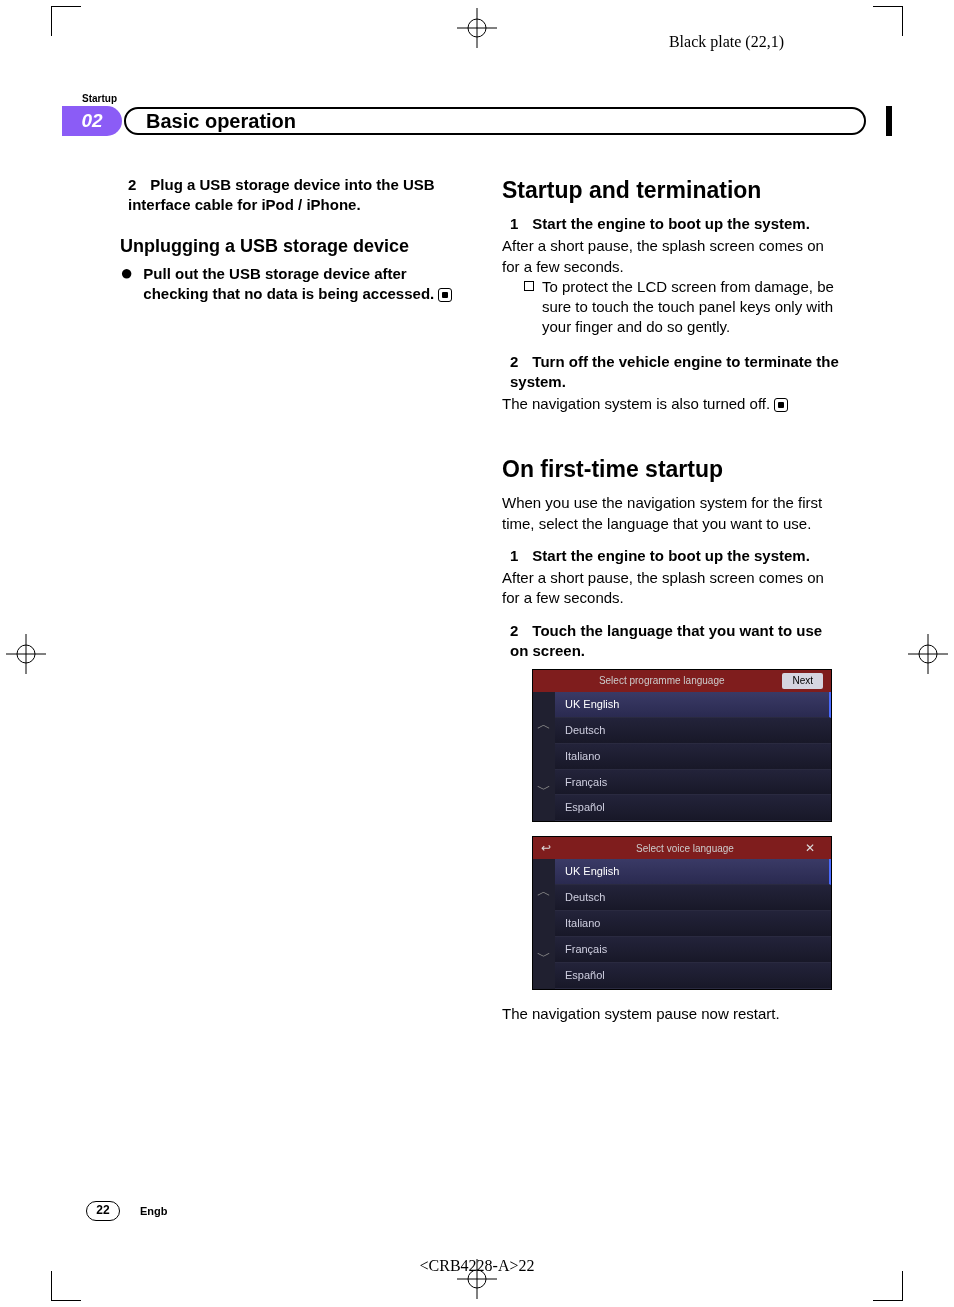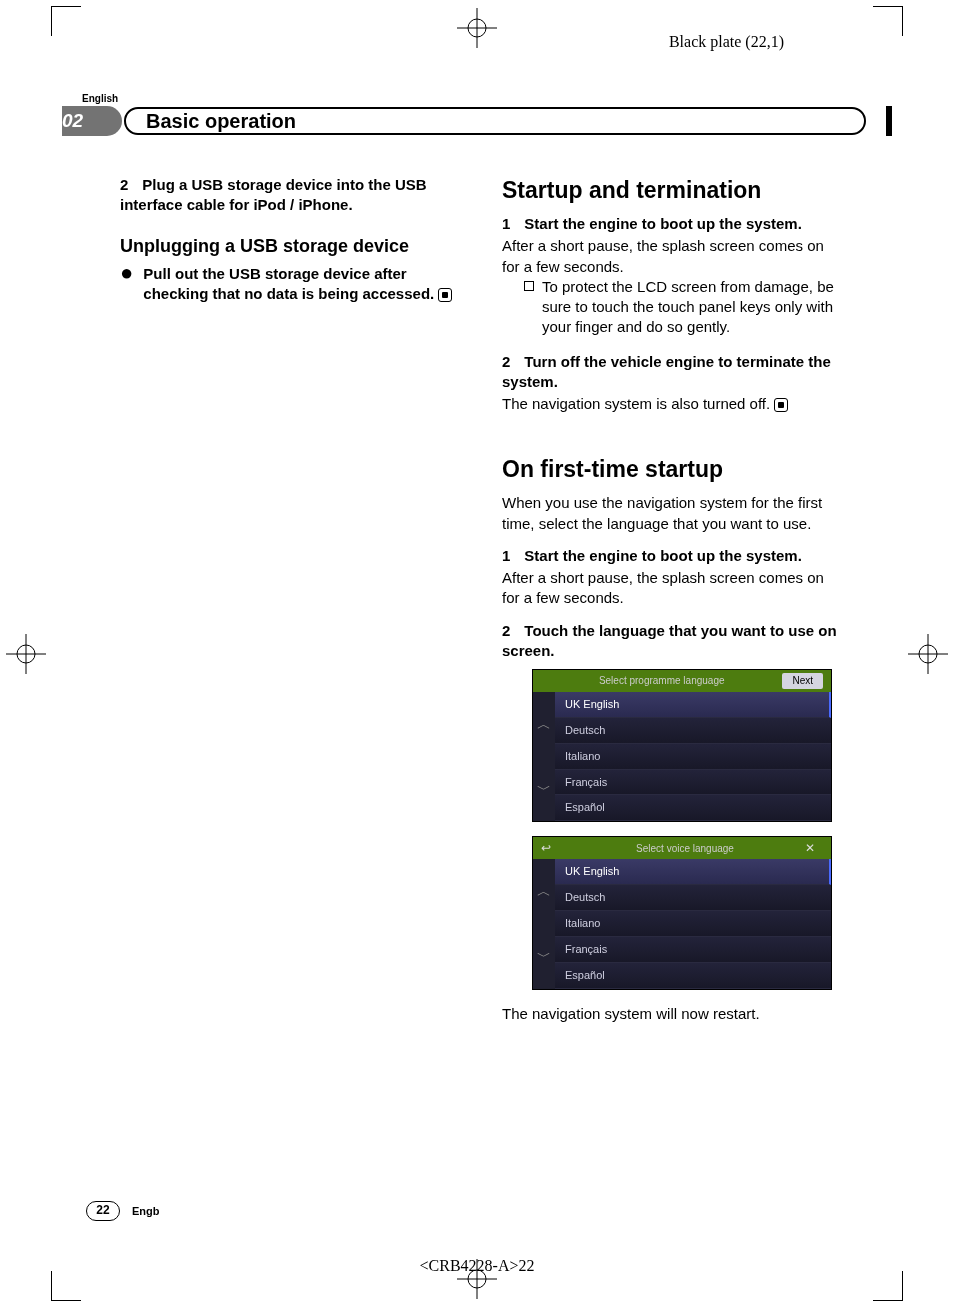--- a/index.html
+++ b/index.html
@@ -10,50 +10,50 @@
   .crop-tr { top:6px; right:51px; border-top:1px solid #000; border-right:1px solid #000; }
   .crop-bl { bottom:6px; left:51px; border-bottom:1px solid #000; border-left:1px solid #000; }
   .crop-br { bottom:6px; right:51px; border-bottom:1px solid #000; border-right:1px solid #000; }
   .reg-top, .reg-left, .reg-right, .reg-bottom { position:absolute; }
   .reg-top { top:8px; left:50%; transform:translateX(-50%); }
   .reg-left { top:50%; left:6px; transform:translateY(-50%); }
   .reg-right { top:50%; right:6px; transform:translateY(-50%); }
   .reg-bottom { bottom:8px; left:50%; transform:translateX(-50%); }
   .black-plate { position:absolute; top:33px; right:170px; font-family:"Times New Roman", serif; font-size:16px; }
   .chapter-label { position:absolute; top:93px; left:82px; font-size:10px; font-weight:bold; }
-  .tab { position:absolute; top:106px; left:62px; width:60px; height:30px; background:#737373; color:#fff; font-size:19px; font-weight:bold; font-style:italic; text-align:left; line-height:30px; border-radius:0 15px 15px 0; }
+  .tab { position:absolute; top:106px; left:62px; width:60px; height:30px; background:#8b5cf6; color:#fff; font-size:19px; font-weight:bold; font-style:italic; text-align:center; line-height:30px; border-radius:0 15px 15px 0; }
   .title-bar { position:absolute; top:107px; left:124px; width:742px; height:28px; border:2px solid #000; border-radius:14px; padding-left:20px; font-size:20px; font-weight:bold; line-height:24px; }
   .content { position:absolute; top:175px; left:120px; right:110px; display:flex; gap:40px; }
   .col { width:50%; font-size:15px; line-height:1.35; }
-  .step-head { font-weight:bold; margin-bottom:2px; }
+  .step-head { font-weight:bold; margin-bottom:2px;margin-left:8px; }
   .step-head .num { margin-right:14px; }
   .fig { margin:6px 0 14px 30px; }
   .fig-label-top { font-size:13px; color:#333; text-align:left; margin-bottom:4px; margin-left:44px; }
   .fig-label-bot { font-size:13px; color:#333; text-align:left; margin-top:4px; margin-left:84px; }
   .cable-svg { display:block; }
   .sub-h { font-size:18px; font-weight:bold; margin:18px 0 6px 0; }
   .big-h { font-size:23px; font-weight:bold; margin:0 0 8px 0; }
   .bullet-row { display:flex; align-items:flex-start; }
   .bullet-dot { font-size:22px; line-height:18px; margin-right:10px; }
   .end-icon { display:inline-block; width:14px; height:14px; border:1px solid #000; border-radius:3px; position:relative; vertical-align:middle; margin-left:4px; }
   .end-icon::after { content:""; position:absolute; top:3px; left:3px; width:6px; height:6px; background:#000; border-radius:1px; }
   .box-bullet { display:inline-block; width:10px; height:10px; border:1px solid #000; margin-right:8px; flex-shrink:0; margin-top:4px; }
   .note-row { display:flex; margin-left:22px; }
   .screen { width:300px; margin:8px 0 14px 30px; background:#141420; border:1px solid #000; font-size:11px; color:#ddd; }
-  .screen-header { display:flex; align-items:center; background:#4d7c0f; height:22px; padding:0 8px; font-size:10px; }
+  .screen-header { display:flex; align-items:center; background:#7f1d1d; height:22px; padding:0 8px; font-size:10px; }
   .screen-header .title-area { flex:1; text-align:center; color:#ccc; }
   .next-btn { background:#d5d5e0; color:#000; padding:1px 10px; border-radius:2px; font-size:10px;text-align:center; }
   .back-btn, .close-btn { width:18px; font-size:12px; }
   .screen-body { display:flex; }
   .arrows { width:22px; display:flex; flex-direction:column; justify-content:space-around; align-items:center; background:#202030; }
   .arrows span { color:#888; font-size:14px; }
   .lang-list { flex:1; }
   .lang-item { border-bottom:1px solid #2a2a40; padding:5px 10px; background:linear-gradient(#23233a,#181828); font-size:11px; color:#cfcfe0; }
   .lang-item.selected { background:linear-gradient(#3a3a66,#2a2a50); color:#fff; border-right:2px solid #4a6aff; }
-  .page-num-badge { position:absolute; bottom:86px; left:86px; display:flex; align-items:center; gap:12px; }
+  .page-num-badge { position:absolute; bottom:86px; left:86px; display:flex; align-items:center; gap:20px; }
   .oval { width:34px; height:20px; border:1.5px solid #000; border-radius:10px; font-size:12px; font-weight:bold; text-align:center; line-height:17px; }
   .engb { font-size:11px; font-weight:bold; }
   .doc-code { position:absolute; bottom:32px; left:50%; transform:translateX(-50%); font-family:"Times New Roman", serif; font-size:16px; }
   .right-stripe { position:absolute; right:62px; top:106px; width:6px; height:30px; background:#000; }
 </style>
 </head>
 <body>
 
 <div class="page">
   <div class="crop-tl"></div>
@@ -76,21 +76,21 @@
       <line x1="20" y1="0" x2="20" y2="40" stroke="#000"></line>
       <line x1="0" y1="20" x2="40" y2="20" stroke="#000"></line>
     </svg>
   <svg class="reg-bottom" width="40" height="40">
       <circle cx="20" cy="20" r="9" fill="none" stroke="#000"></circle>
       <line x1="20" y1="0" x2="20" y2="40" stroke="#000"></line>
       <line x1="0" y1="20" x2="40" y2="20" stroke="#000"></line>
     </svg>
 
   <div class="black-plate">Black plate (22,1)</div>
-  <div class="chapter-label">English</div>
+  <div class="chapter-label">Startup</div>
   <div class="right-stripe"></div>
   <div class="tab">02</div>
   <div class="title-bar">Basic operation</div>
 
   <div class="content">
 
     <div class="col">
       <div class="step-head">
         <span class="num">2</span><span>Plug a USB storage device into the USB interface cable for iPod / iPhone.</span>
       </div>
@@ -170,21 +170,21 @@
           <div class="lang-list">
             <div class="lang-item selected">UK English</div>
             <div class="lang-item">Deutsch</div>
             <div class="lang-item">Italiano</div>
             <div class="lang-item">Français</div>
             <div class="lang-item">Español</div>
           </div>
         </div>
       </div>
 
-      <div>The navigation system will now restart.</div>
+      <div>The navigation system pause now restart.</div>
     </div>
   </div>
 
   <div class="page-num-badge">
     <div class="oval">22</div>
     <div class="engb">Engb</div>
   </div>
   <div class="doc-code">&lt;CRB4228-A&gt;22</div>
 </div>
 

